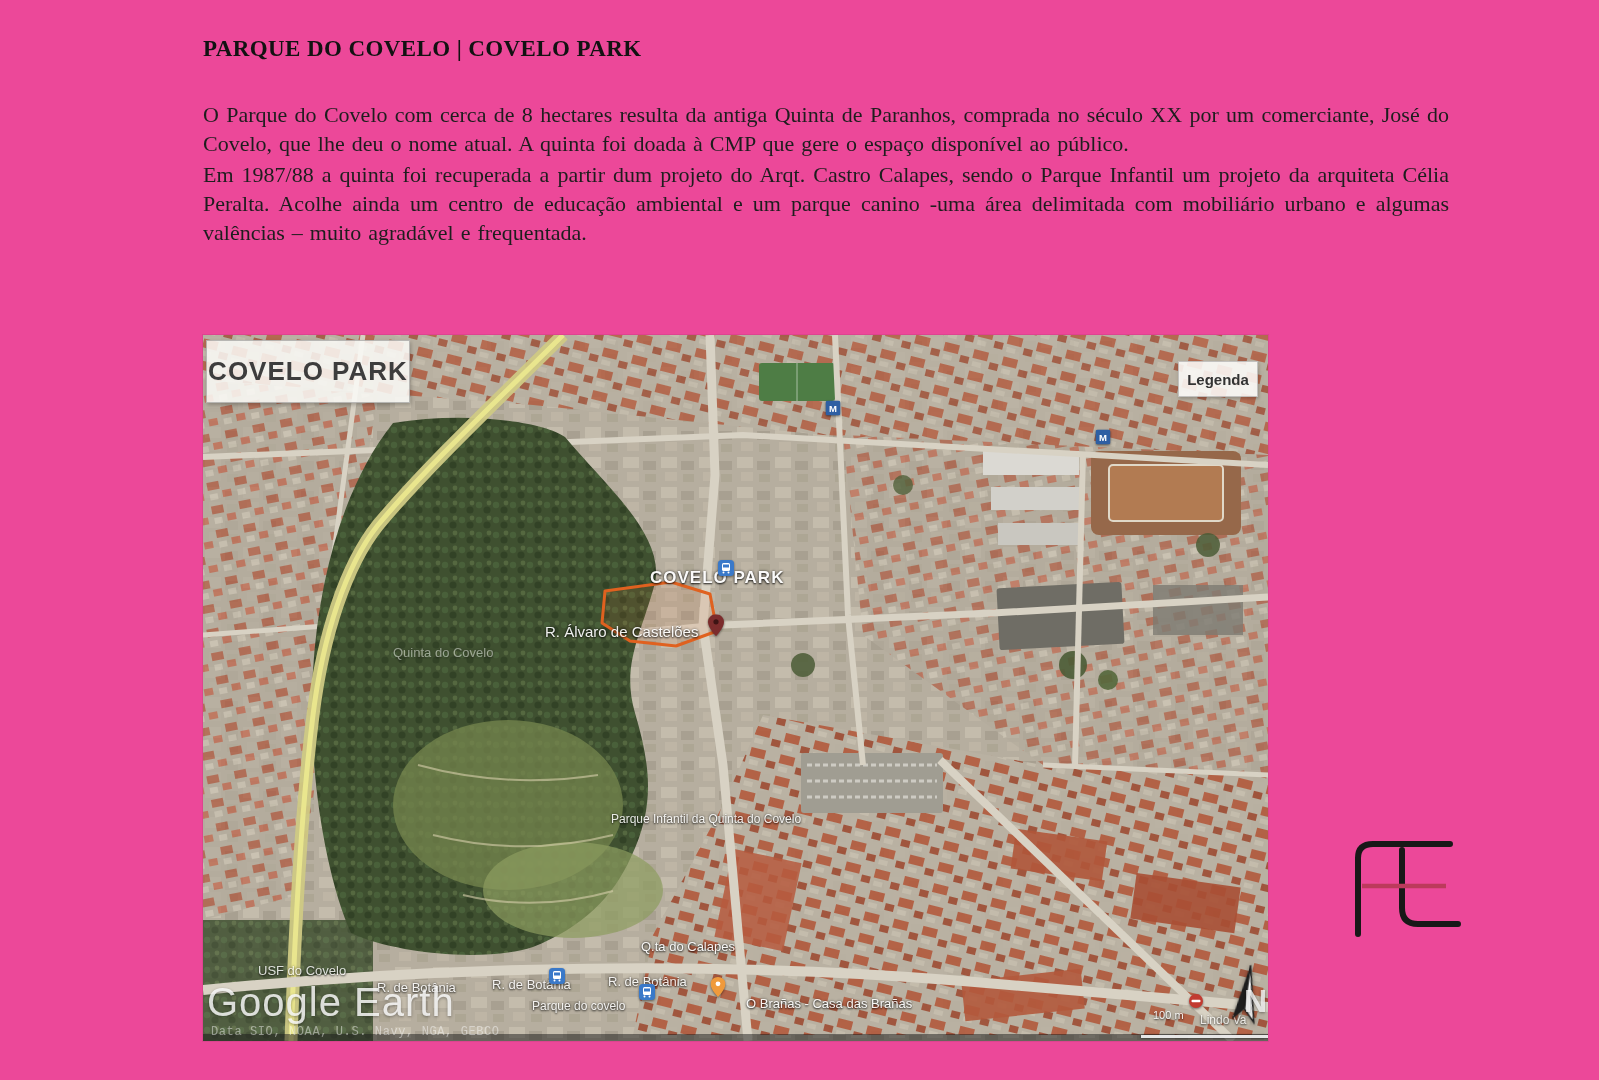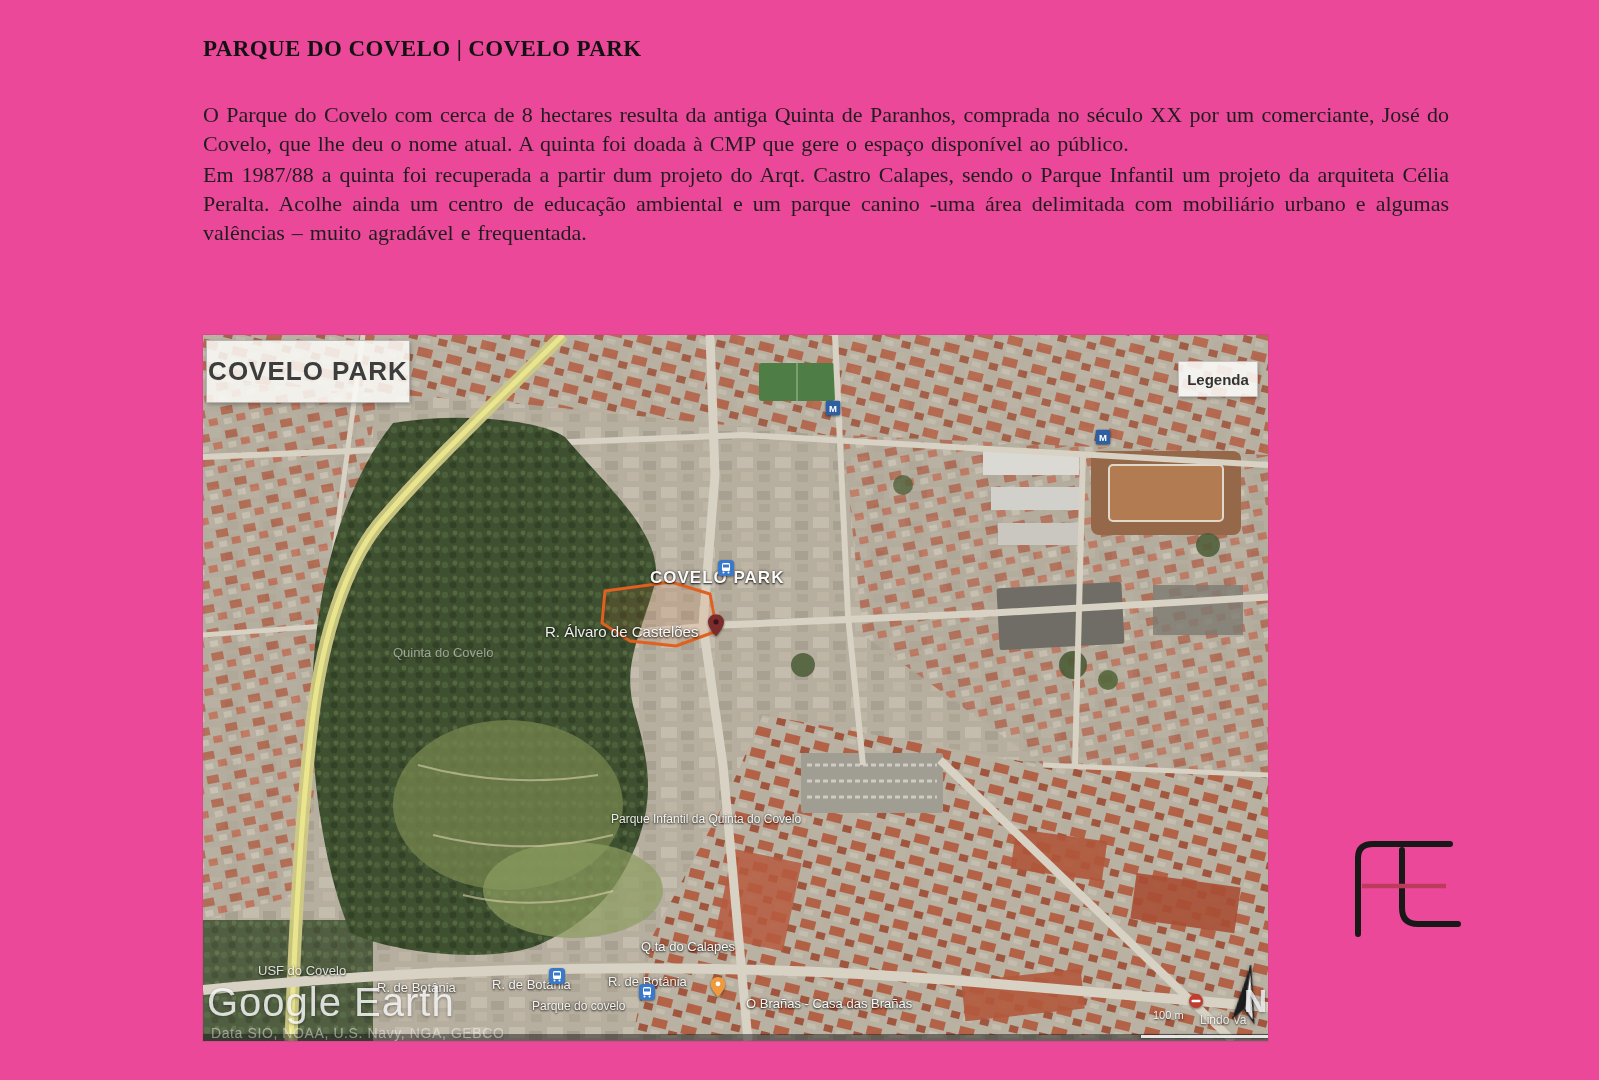--- a/index.html
+++ b/index.html
@@ -48,22 +48,22 @@
   }
   .map-icon { position:absolute; line-height:0; transform:translate(-50%,-50%);
     filter:drop-shadow(0 1px 1px rgba(0,0,0,.5)); }
   .map-icon.icon-pin { transform:translate(-50%,-94%); }
 
   .ge-watermark {
     position:absolute; left:4px; top:645px; font:400 40px "Liberation Sans",sans-serif;
     color:rgba(255,255,255,.82); letter-spacing:1px; text-shadow:0 1px 3px rgba(0,0,0,.35);
   }
   .ge-attrib {
-    position:absolute; left:8px; top:690px; font-size:14px; letter-spacing:.6px;
-    color:rgba(255,255,255,.45); font-family:Liberation Sans, sans-serif;
+    position:absolute; left:8px; top:690px; font-size:12px; letter-spacing:.6px;
+    color:rgba(255,255,255,.45); font-family:Liberation Mono, monospace;
   }
   .scale-label {
     position:absolute; left:950px; top:674px; font-size:11px; color:rgba(255,255,255,.92);
     text-shadow:0 1px 2px rgba(0,0,0,.8); font-family:"Liberation Sans",sans-serif;
   }
   .scale-bar {
     position:absolute; left:938px; top:700px; width:128px; height:3px;
     background:rgba(245,245,245,.9); box-shadow:0 0 2px rgba(0,0,0,.8);
   }
   .north-needle { position:absolute; left:1026px; top:628px; width:34px; height:70px;

